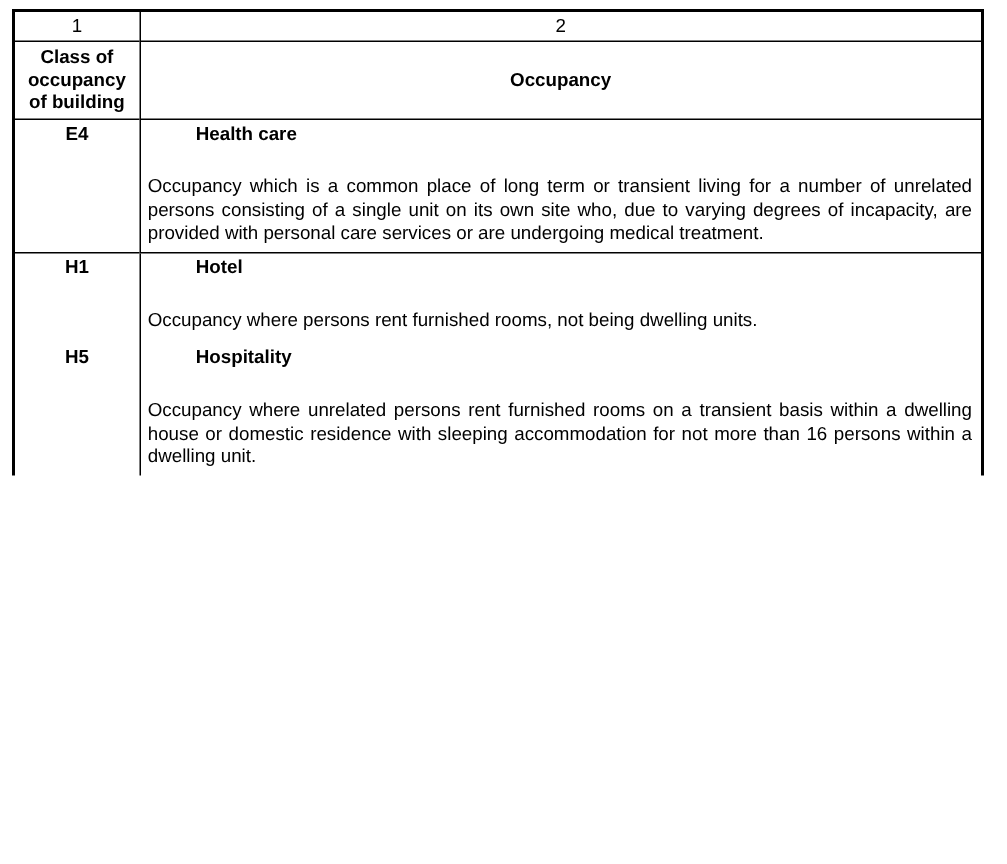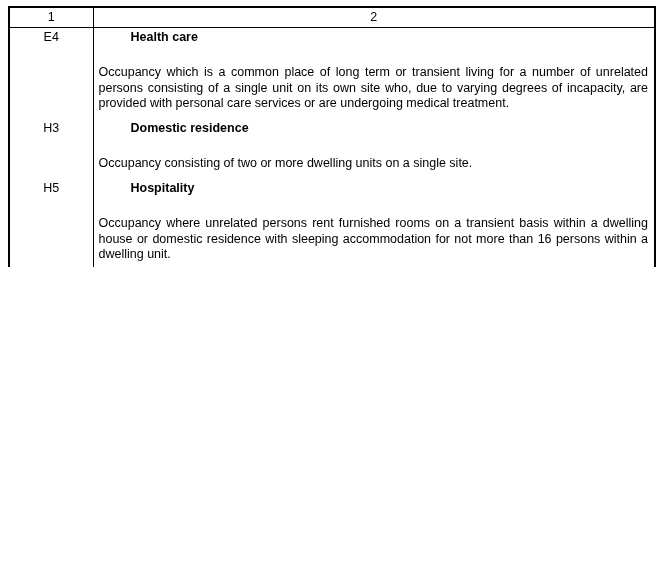--- a/index.html
+++ b/index.html
@@ -53,20 +53,21 @@
     vertical-align: middle;
     font-weight: bold;
     line-height: 15px;
     padding: 2px 6px;
   }
   
   tr.entry.group-start td { border-top: 1.5px solid #000; }
   td.code-col.entry-code {
     text-align: center;
     padding-top: 2px;
+    font-weight: bold;
   }
   td.desc-col {
     padding: 2px 6px 4px 5px;
   }
   tr.entry.sub td { padding-top: 5px; }
   .entry-title { font-weight: bold; margin-left: 32px; }
   .entry-body { text-align: justify; margin-top: 20px; }
 </style>
 </head>
 <body>
@@ -77,36 +78,40 @@
         <col class="c1">
         <col class="c2">
       </colgroup>
 
     <tbody>
         <tr class="numbers-row">
       <td class="code-col">1</td>
       <td>2</td>
     </tr>
 
+    <tr class="header-row">
+      <td class="code-col">Class of occupancy of building</td>
+      <td>Occupancy</td>
+    </tr>
 
     <tr class="entry group-start">
       <td class="code-col entry-code">E4</td>
       <td class="desc-col">
         <div class="entry-title">Health care</div>
         <div class="entry-body">Occupancy which is a common place of long term or transient living for a number of unrelated persons consisting of a single unit on its own site who, due to varying degrees of incapacity, are provided with personal care services or are undergoing medical treatment.</div>
       </td>
     </tr>
 
 
 
-    <tr class="entry sub">
-      <td class="code-col entry-code">H3</td>
+    <tr class="entry group-start">
+      <td class="code-col entry-code">H1</td>
       <td class="desc-col">
-        <div class="entry-title">Domestic residence</div>
-        <div class="entry-body">Occupancy consisting of two or more dwelling units on a single site.</div>
+        <div class="entry-title">Hotel</div>
+        <div class="entry-body">Occupancy where persons rent furnished rooms, not being dwelling units.</div>
       </td>
     </tr>
     <tr class="entry sub">
       <td class="code-col entry-code">H5</td>
       <td class="desc-col">
         <div class="entry-title">Hospitality</div>
         <div class="entry-body">Occupancy where unrelated persons rent furnished rooms on a transient basis within a dwelling house or domestic residence with sleeping accommodation for not more than 16 persons within a dwelling unit.</div>
       </td>
     </tr>
 

